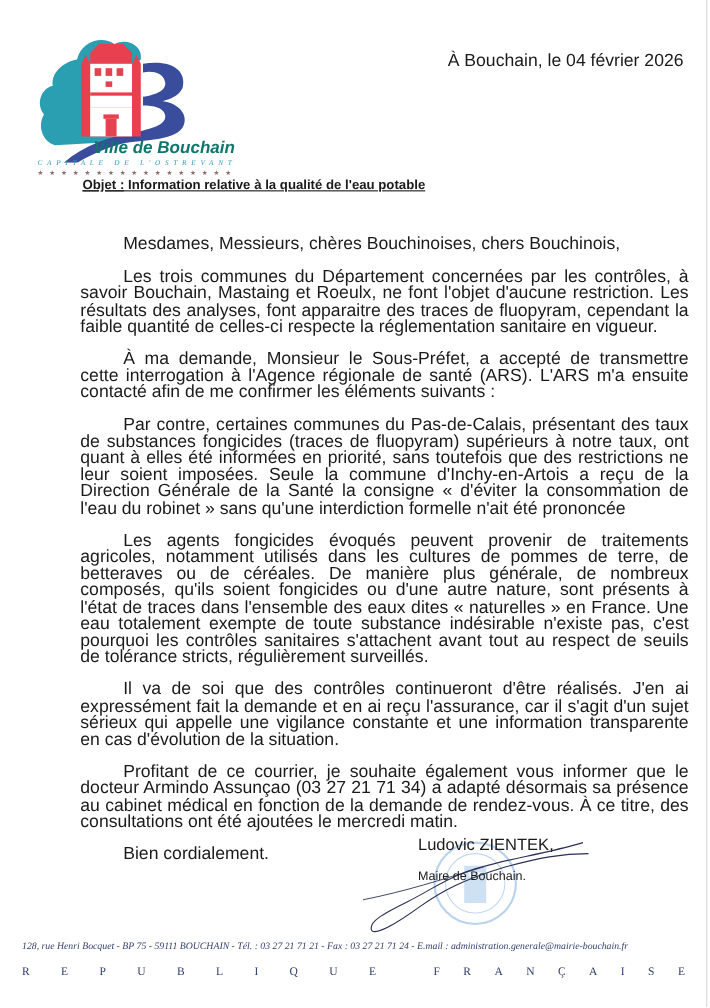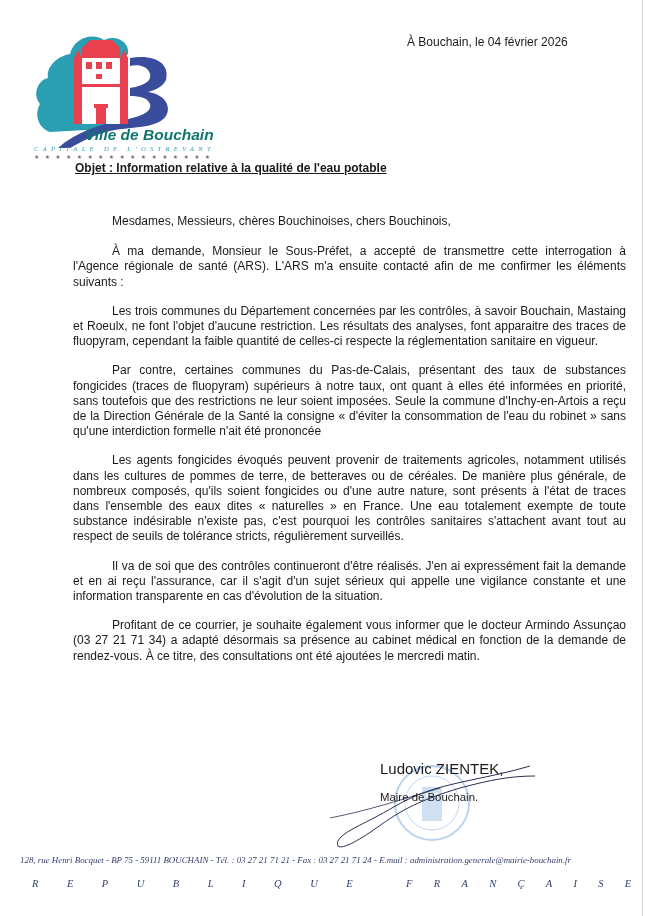--- a/index.html
+++ b/index.html
@@ -6,34 +6,34 @@
     body { width:645px; height:916px; position:relative; overflow:hidden;
            font-family:"Liberation Sans", sans-serif; color:#1a1a1a; }
     .edge-line { position:absolute; left:642px; top:0; width:1px; height:916px; background:#d8d8d8; }
     .logo { position:absolute; left:30px; top:28px; width:200px; height:140px; }
     .logo svg { position:absolute; left:0; top:0; }
     .logo-name { position:absolute; left:55px; top:98px; font-family:Liberation Sans, sans-serif;
                  font-style:italic; font-weight:bold; font-size:15.5px; color:#0f766e; white-space:nowrap; }
     .logo-tagline { position:absolute; left:4px; top:117px; font-family:"Liberation Serif", serif;
                     font-style:italic; font-size:6.6px; letter-spacing:4.3px; color:#2f9fb0; white-space:nowrap; }
     .logo-stars { position:absolute; left:4px; top:125px; font-size:6px; letter-spacing:5.3px; color:#8a6d6d; white-space:nowrap; }
-    .date { position:absolute; left:407px; top:35px; font-size:12px; white-space:nowrap; }
+    .date { position:absolute; left:407px; top:47px; font-size:16px; white-space:nowrap; }
     .subject { position:absolute; left:75px; top:161px; font-size:12px; font-weight:bold; white-space:nowrap;text-decoration:underline; }
     .subject .lbl { text-decoration:underline; }
-    .body { position:absolute; left:73px; top:214px; width:553px; font-size:12px; line-height:15.2px; }
+    .body { position:absolute; left:73px; top:214px; width:553px; font-size:16px; line-height:15.2px; }
     .body p { margin:0 0 14px 0; text-align:justify; text-indent:39px; }
     .body p.greet { margin-bottom:15px; }
     .sig-name { position:absolute; left:380px; top:760px; font-size:15px; white-space:nowrap; }
     .sig-title { position:absolute; left:380px; top:791px; font-size:11.4px; white-space:nowrap; }
     .stamp { position:absolute; left:392px; top:763px; width:80px; height:80px; }
     .signature { position:absolute; left:330px; top:760px; width:215px; height:90px; }
     .footer-addr { position:absolute; left:20px; top:855px; font-family:"Liberation Serif", serif; font-style:italic;
                    font-size:8.9px; color:#34406e; white-space:nowrap; }
-    .footer-rep { position:absolute; top:878px; font-family:"Liberation Serif", serif; font-style:italic;
-                  font-size:10.5px; color:#34406e; white-space:nowrap;margin-left:12px; }
+    .footer-rep { position:absolute; top:878px; font-family:"Liberation Serif", serif; 
+                  font-size:10.5px; color:#34406e; white-space:nowrap; }
     .footer-rep.left { left:20px; letter-spacing:28.5px; }
     .footer-rep.right { left:394px; letter-spacing:21.3px; }
   </style>
 </head>
 <body>
 
 <div class="edge-line"></div>
 
 <div class="logo">
   <svg width="200" height="120" viewBox="0 0 200 120">
@@ -59,26 +59,27 @@
 </div>
 
 <div class="date">À Bouchain, le 04 février 2026</div>
 
 <div class="subject">
   <span class="lbl">Objet :</span><span> Information relative à la qualité de l'eau potable</span>
 </div>
 
 <div class="body">
   <p class="greet">Mesdames, Messieurs, chères Bouchinoises, chers Bouchinois,</p>
+  <p>Les trois communes du Département concernées par les contrôles, à savoir Bouchain, Mastaing et Roeulx, ne font l'objet d'aucune restriction. Les résultats des analyses, font apparaitre des traces de fluopyram, cependant la faible quantité de celles-ci respecte la réglementation sanitaire en vigueur.</p>
   <p>À ma demande, Monsieur le Sous-Préfet, a accepté de transmettre cette interrogation à l'Agence régionale de santé (ARS). L'ARS m'a ensuite contacté afin de me confirmer les éléments suivants :</p>
-  <p>Les trois communes du Département concernées par les contrôles, à savoir Bouchain, Mastaing et Roeulx, ne font l'objet d'aucune restriction. Les résultats des analyses, font apparaitre des traces de fluopyram, cependant la faible quantité de celles-ci respecte la réglementation sanitaire en vigueur.</p>
   <p>Par contre, certaines communes du Pas-de-Calais, présentant des taux de substances fongicides (traces de fluopyram) supérieurs à notre taux, ont quant à elles été informées en priorité, sans toutefois que des restrictions ne leur soient imposées. Seule la commune d'Inchy-en-Artois a reçu de la Direction Générale de la Santé la consigne « d'éviter la consommation de l'eau du robinet » sans qu'une interdiction formelle n'ait été prononcée</p>
   <p>Les agents fongicides évoqués peuvent provenir de traitements agricoles, notamment utilisés dans les cultures de pommes de terre, de betteraves ou de céréales. De manière plus générale, de nombreux composés, qu'ils soient fongicides ou d'une autre nature, sont présents à l'état de traces dans l'ensemble des eaux dites « naturelles » en France. Une eau totalement exempte de toute substance indésirable n'existe pas, c'est pourquoi les contrôles sanitaires s'attachent avant tout au respect de seuils de tolérance stricts, régulièrement surveillés.</p>
   <p>Il va de soi que des contrôles continueront d'être réalisés. J'en ai expressément fait la demande et en ai reçu l'assurance, car il s'agit d'un sujet sérieux qui appelle une vigilance constante et une information transparente en cas d'évolution de la situation.</p>
   <p>Profitant de ce courrier, je souhaite également vous informer que le docteur Armindo Assunçao (03 27 21 71 34) a adapté désormais sa présence au cabinet médical en fonction de la demande de rendez-vous. À ce titre, des consultations ont été ajoutées le mercredi matin.</p>
+  <p>Bien cordialement.</p>
 </div>
 
 <svg class="stamp" viewBox="0 0 80 80">
   <circle cx="40" cy="40" r="37" fill="none" stroke="#a9c8e8" stroke-width="2" opacity="0.8"></circle>
   <circle cx="40" cy="40" r="27" fill="none" stroke="#a9c8e8" stroke-width="1" opacity="0.7"></circle>
   <rect x="30" y="24" width="20" height="34" fill="#b9d4ee" opacity="0.7"></rect>
   <rect x="34" y="30" width="4" height="4" fill="#ffffff" opacity="0.8"></rect>
   <rect x="42" y="30" width="4" height="4" fill="#ffffff" opacity="0.8"></rect>
 </svg>
 

